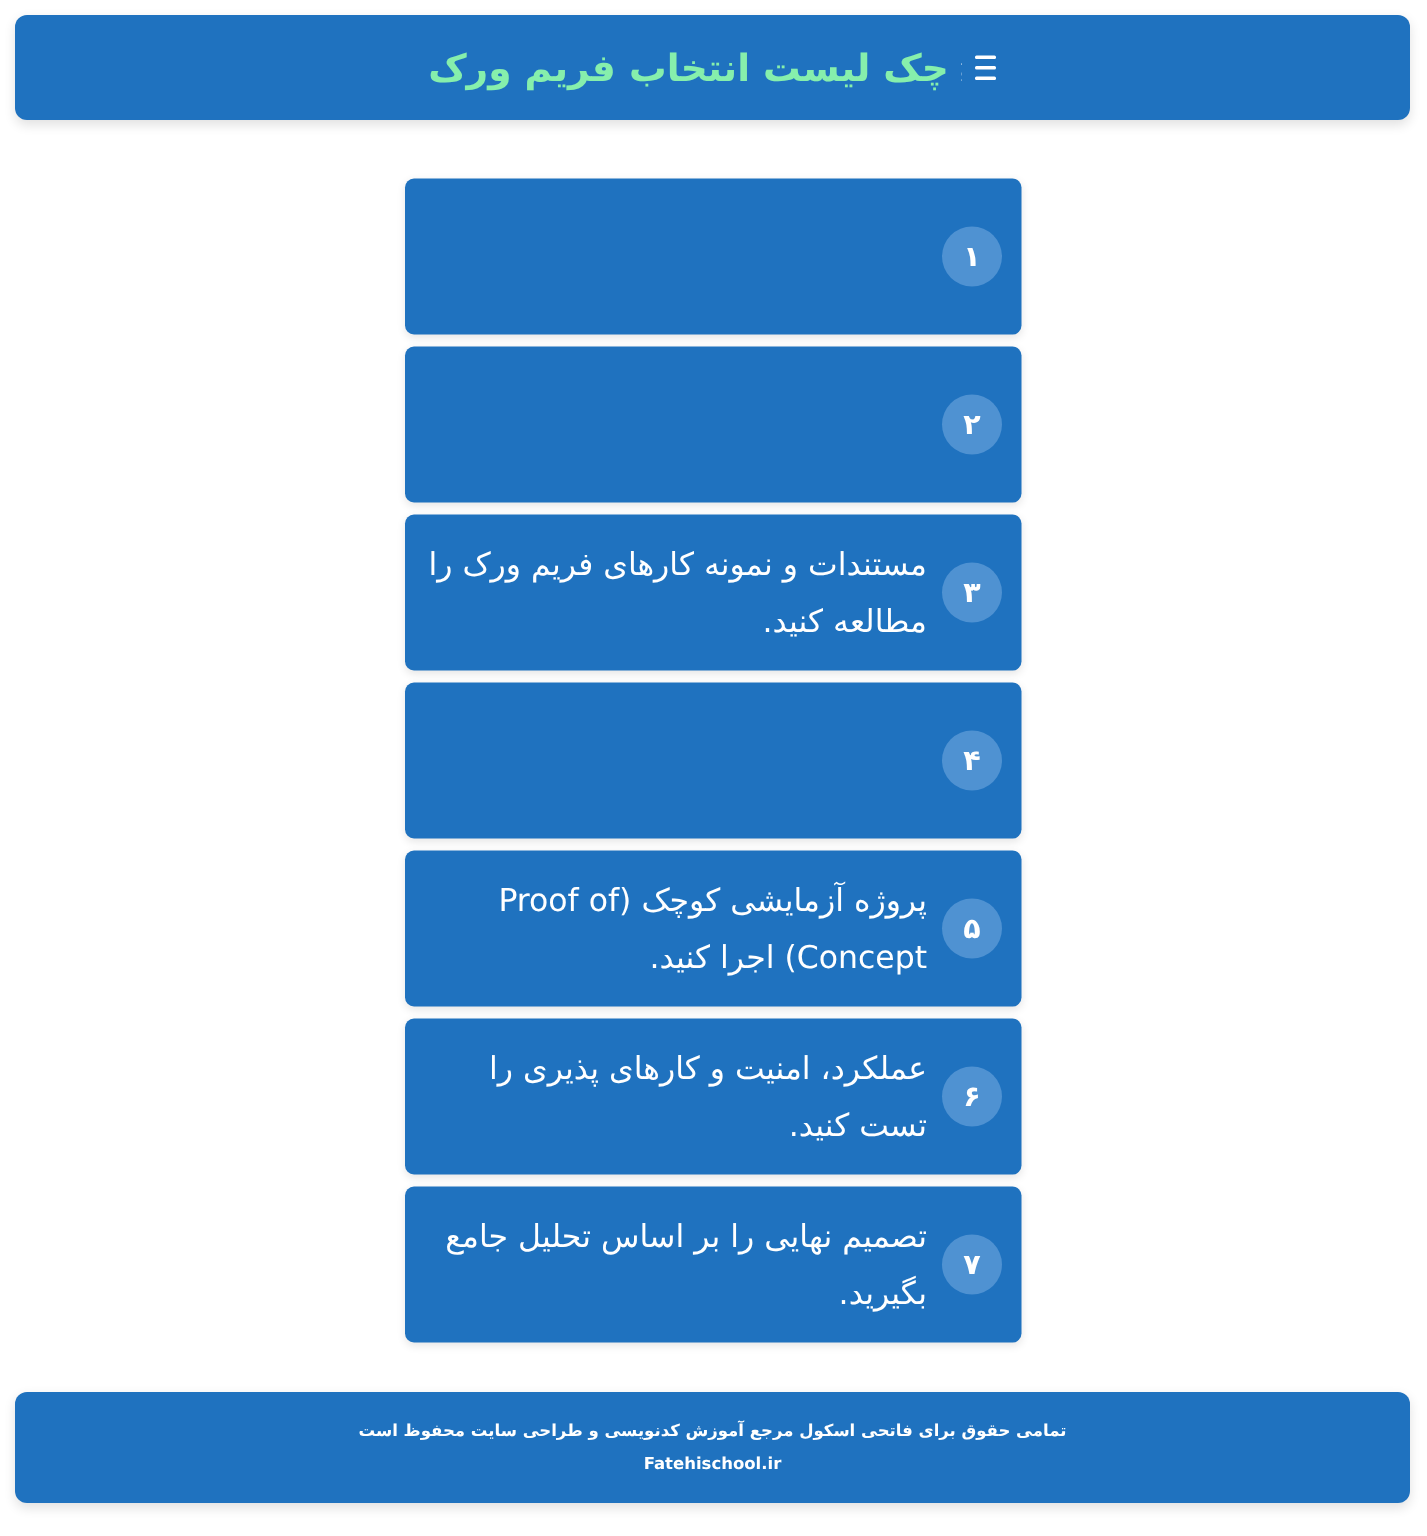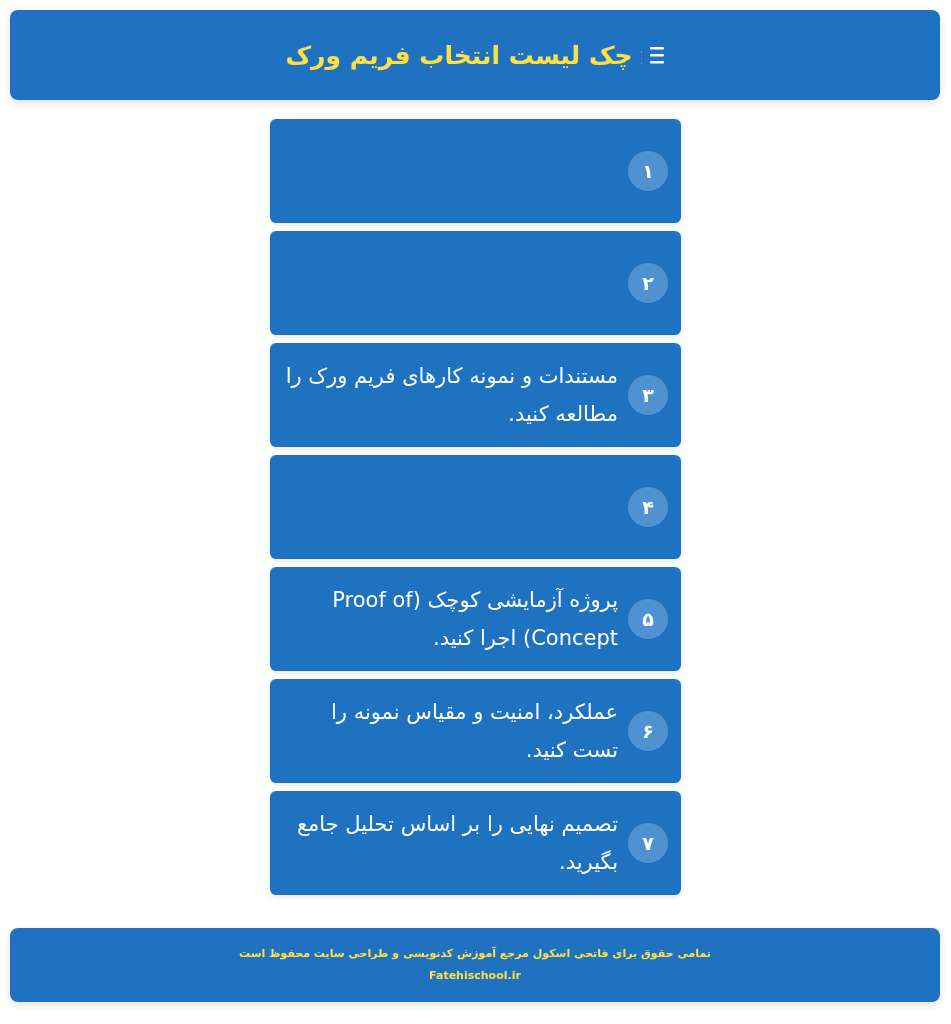--- a/index.html
+++ b/index.html
@@ -5,26 +5,26 @@
     * { box-sizing: border-box; margin: 0; padding: 0; }
     html, body {
       width: 951px; height: 1024px;
       background: #ffffff;
       font-family: "DejaVu Sans", sans-serif;
       overflow: hidden;
     }
     body { position: relative; direction: rtl; }
     .header {
       position: absolute; left: 10px; top: 10px;
-      width: 930px; height: 90px;
+      width: 930px; height: 70px;
       background: #1f72bf;
       border-radius: 8px;
       box-shadow: 0 3px 8px rgba(0,0,0,0.12);
       display: flex; align-items: center; justify-content: center;
-      color: #fde047;
+      color: #86efac;
     }
     .header-inner {
       display: flex; align-items: center; gap: 8px;
       direction: rtl;
     }
     .header-title {
       font-size: 25px; font-weight: bold;
       line-height: 1;
     }
     .header-icon { width: 24px; height: 24px; display: inline-block; }
@@ -58,21 +58,21 @@
       direction: rtl;
       flex: 1;
     }
     .footer {
       position: absolute; left: 10px; top: 928px;
       width: 930px; height: 74px;
       background: #1f72bf;
       border-radius: 8px;
       box-shadow: 0 3px 8px rgba(0,0,0,0.12);
       display: flex; flex-direction: column; align-items: center; justify-content: center;
-      color: #fde047; gap: 6px;
+      color: #ffffff; gap: 6px;
     }
     .footer-line {
       font-size: 11px; font-weight: bold;
       line-height: 16px;
       direction: rtl;
     }
     .footer-site { direction: ltr; }
   </style>
 </head>
 <body>
@@ -105,21 +105,21 @@
   </div>
   <div class="card">
     <span class="badge">۴</span>
   </div>
   <div class="card">
     <span class="badge">۵</span>
     <span class="card-text">پروژه آزمایشی کوچک (Proof of Concept) اجرا کنید.</span>
   </div>
   <div class="card">
     <span class="badge">۶</span>
-    <span class="card-text">عملکرد، امنیت و مقیاس نمونه را تست کنید.</span>
+    <span class="card-text">عملکرد، امنیت و کارهای پذیری را تست کنید.</span>
   </div>
   <div class="card">
     <span class="badge">۷</span>
     <span class="card-text">تصمیم نهایی را بر اساس تحلیل جامع بگیرید.</span>
   </div>
 </div>
 
 <div class="footer">
   <div class="footer-line">تمامی حقوق برای فاتحی اسکول مرجع آموزش کدنویسی و طراحی سایت محفوظ است</div>
   <div class="footer-line footer-site">Fatehischool.ir</div>

